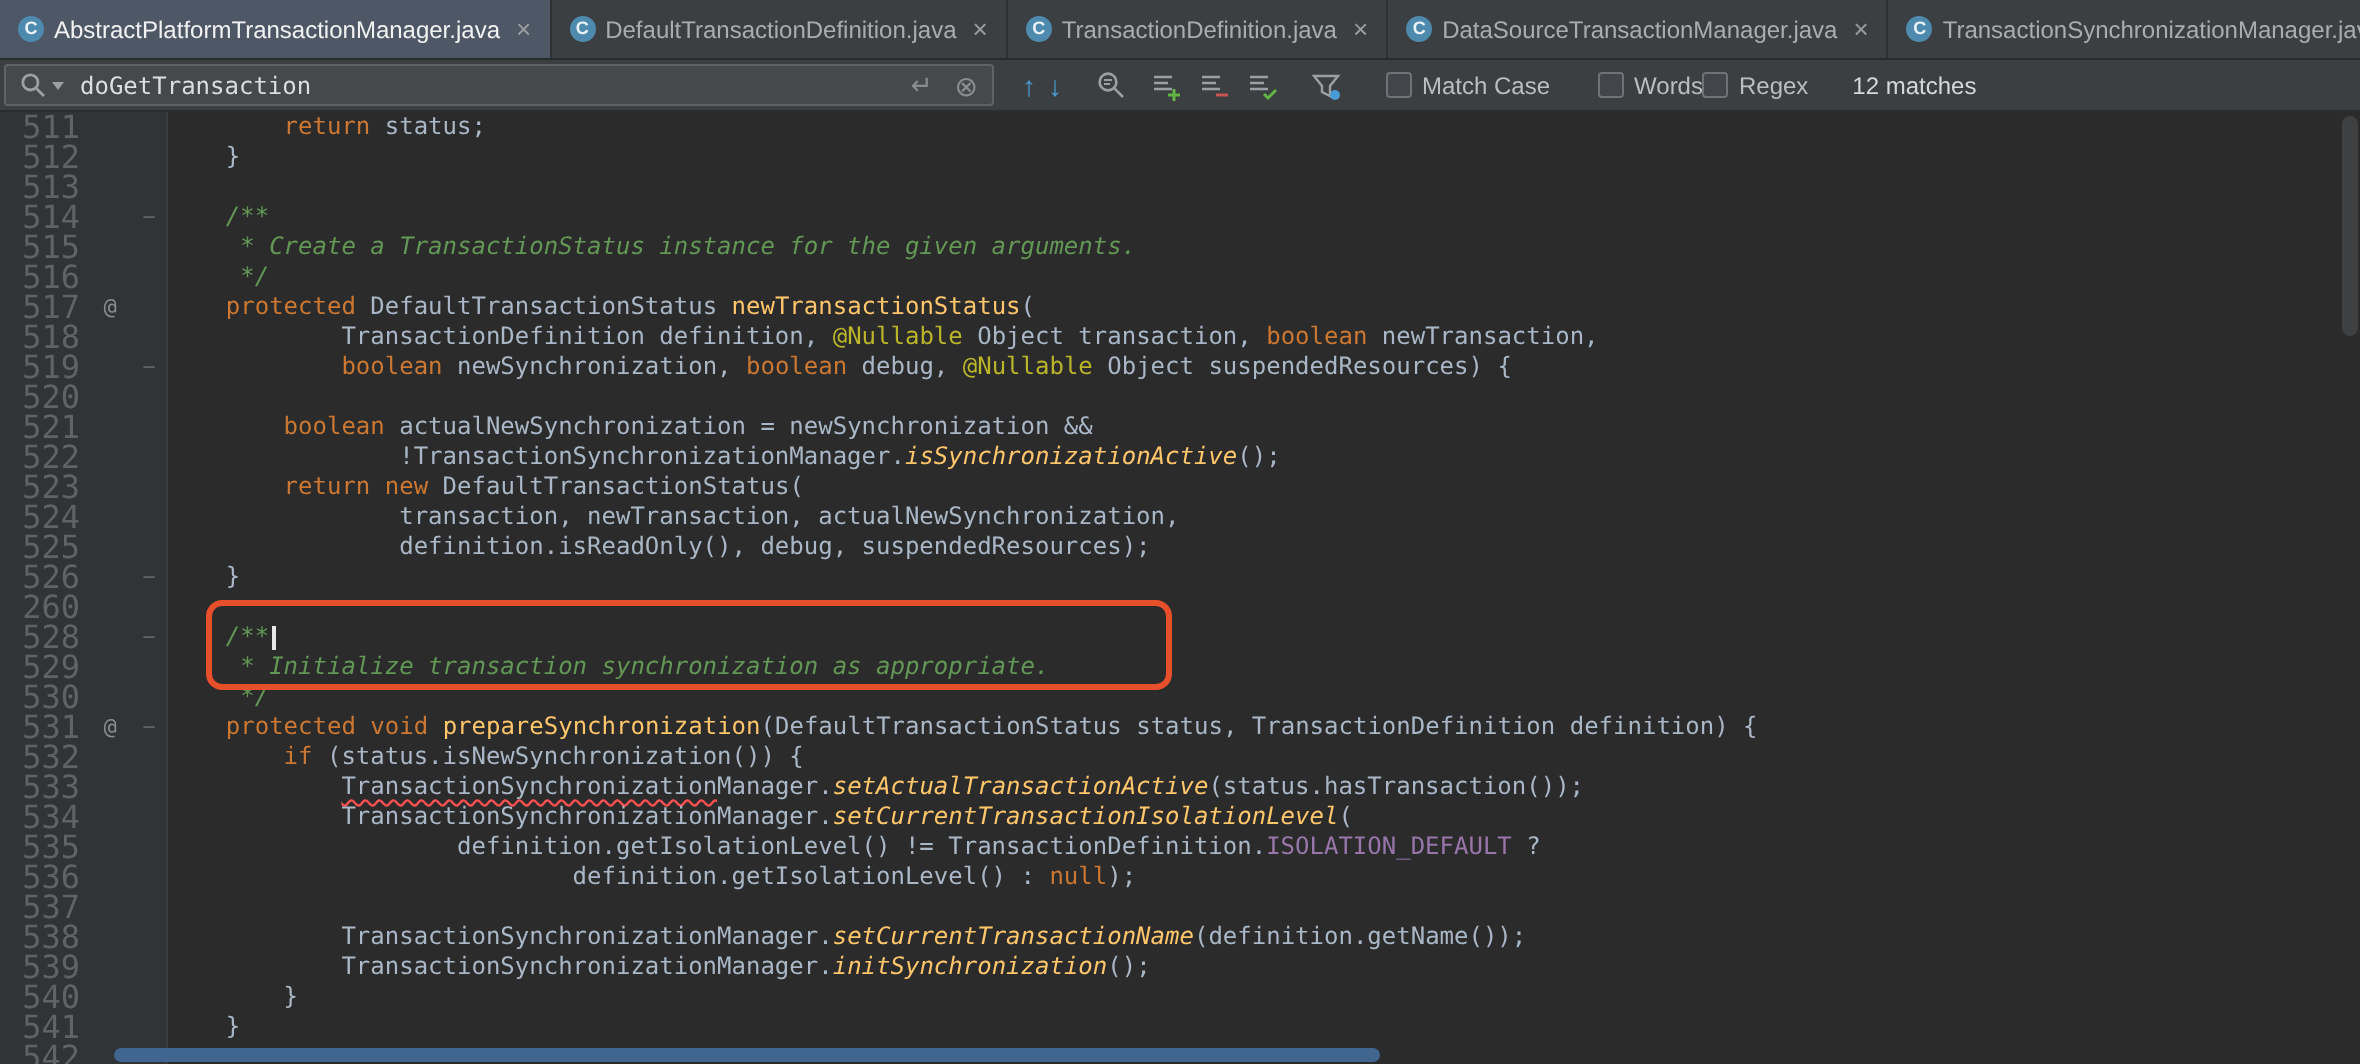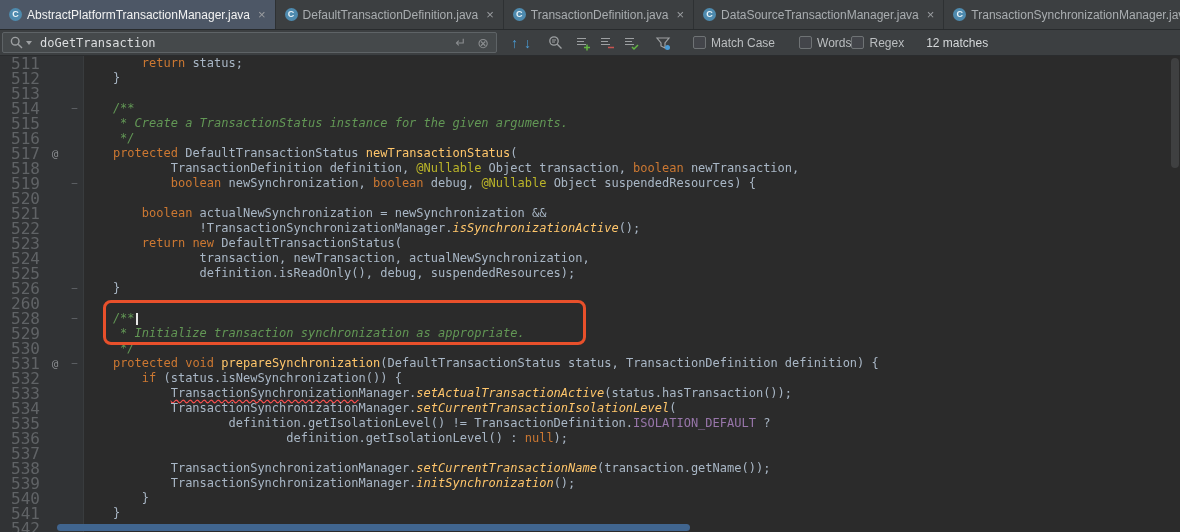--- a/index.html
+++ b/index.html
@@ -307,21 +307,21 @@
         </div>
         <div class="line">
           <span class="lnum">537</span>
           <span class="gicon"></span>
           <span class="gfold"></span>
         </div>
         <div class="line">
           <span class="lnum">538</span>
           <span class="gicon"></span>
           <span class="gfold"></span>
-          <span class="codetext"><span class="tok p">            TransactionSynchronizationManager.</span><span class="tok m">setCurrentTransactionName</span><span class="tok p">(transaction.getName());</span></span>
+          <span class="codetext"><span class="tok p">            TransactionSynchronizationManager.</span><span class="tok m">setCurrentTransactionName</span><span class="tok p">(definition.getName());</span></span>
         </div>
         <div class="line">
           <span class="lnum">539</span>
           <span class="gicon"></span>
           <span class="gfold"></span>
           <span class="codetext"><span class="tok p">            TransactionSynchronizationManager.</span><span class="tok m">initSynchronization</span><span class="tok p">();</span></span>
         </div>
         <div class="line">
           <span class="lnum">540</span>
           <span class="gicon"></span>

